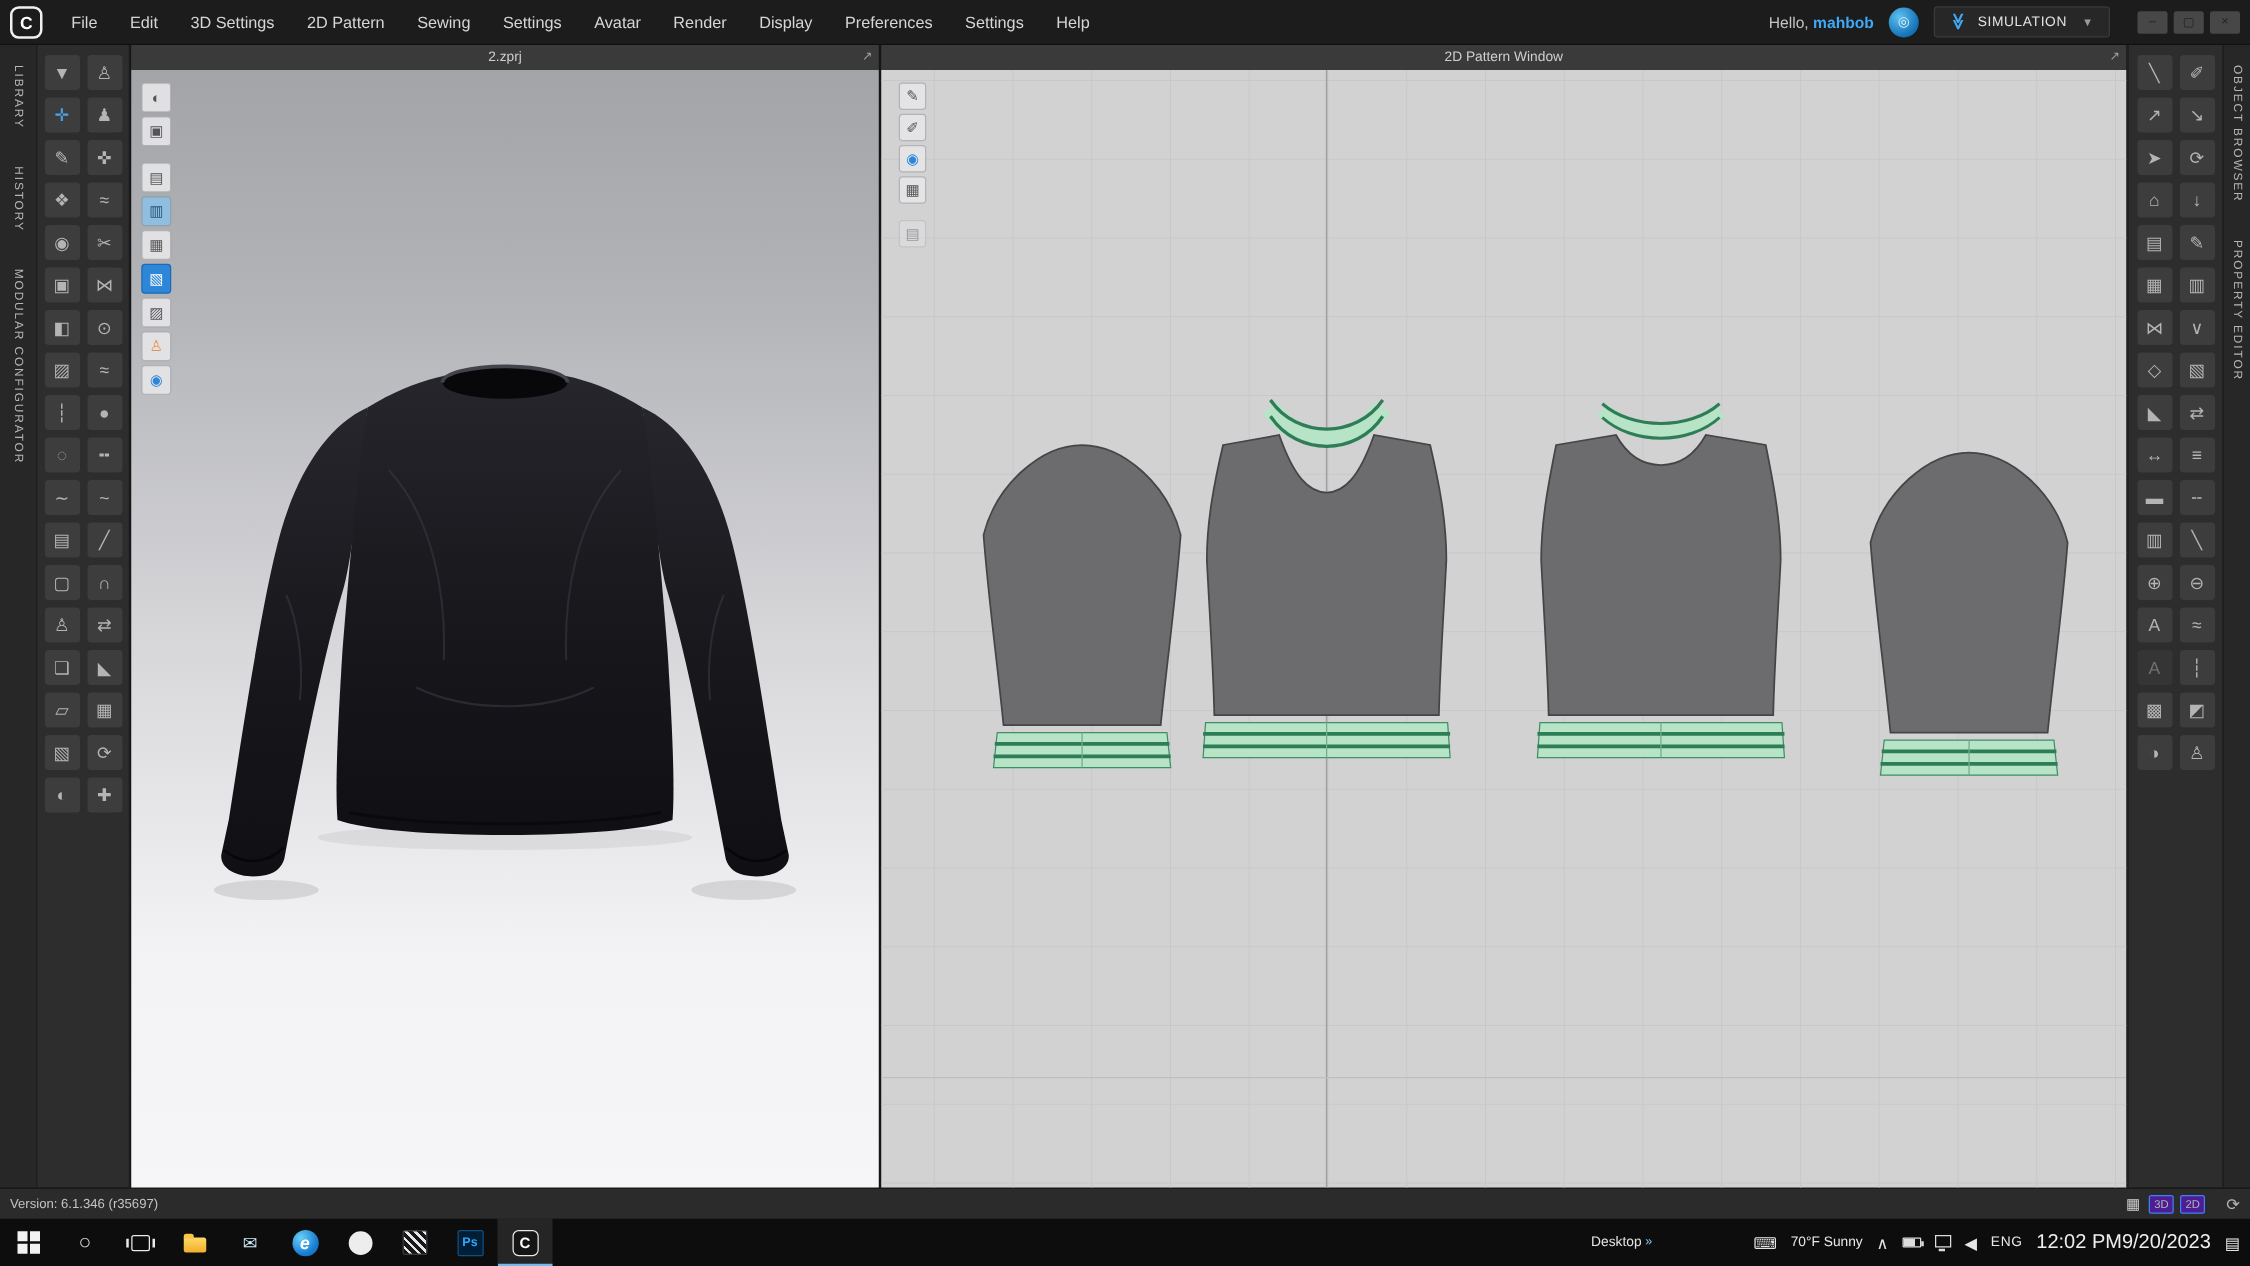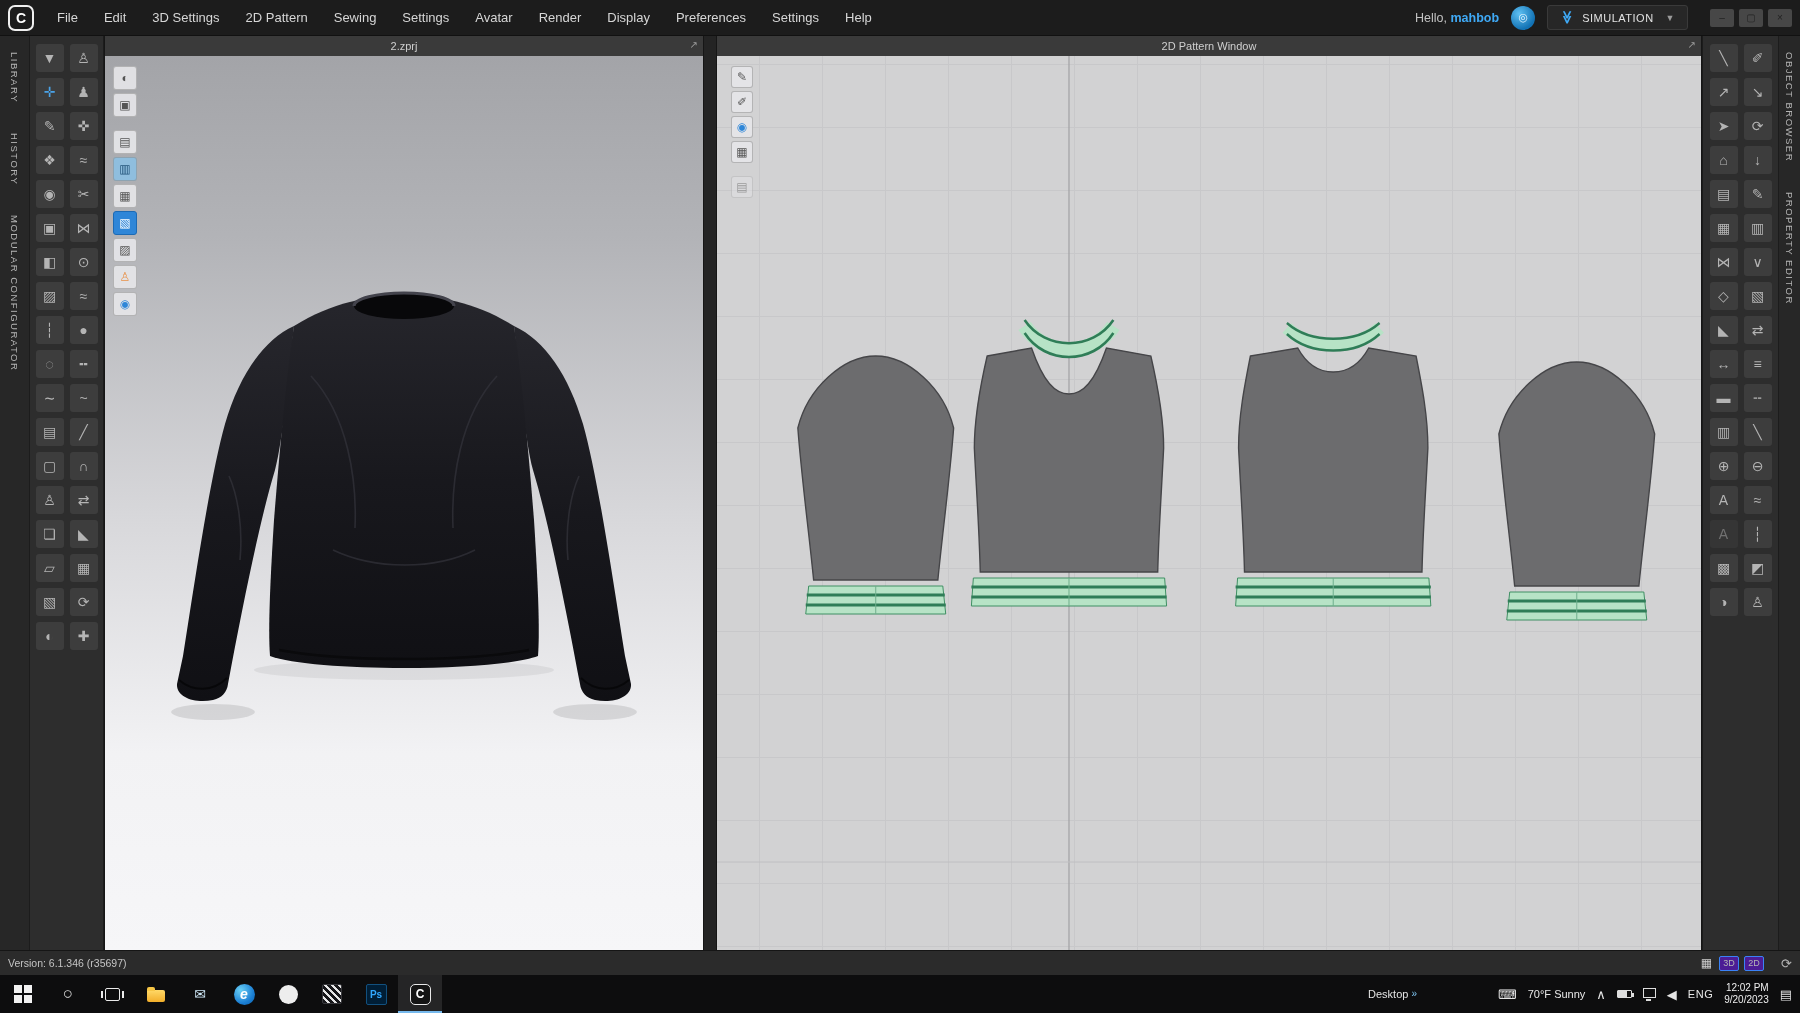--- a/index.html
+++ b/index.html
@@ -37,21 +37,21 @@
 
   .toolcol { background:#2d2d2d; padding-top:8px; display:grid; grid-template-columns:repeat(2,28px); gap:6px; justify-content:center; align-content:start; flex:0 0 auto; }
   .toolcol-left { width:74px; border-right:1px solid #1c1c1c; }
   .toolcol-right { width:76px; border-left:1px solid #1c1c1c; }
   .tool-tile { width:28px; height:28px; background:#3d3d3d; border-radius:3px; color:#b4b4b4; font-size:14px; display:flex; align-items:center; justify-content:center; }
   .tool-tile.st-blue { color:#4aa3e8; }
   .tool-tile.st-dim { opacity:.5; }
 
   .panel { display:flex; flex-direction:column; min-width:0; border-left:1px solid #161616; border-right:1px solid #161616; }
   .panel-3d { flex:0 0 600px; }
-  .panel-2d { flex:1;margin-left:12px; }
+  .panel-2d { flex:1; }
   .panel-title { height:20px; flex:0 0 20px; background:#3a3a3a; color:#cfcfcf; font-size:11px; display:flex; align-items:center; justify-content:center; position:relative; }
   .popout { position:absolute; right:5px; top:3px; font-size:10px; color:#9f9f9f; }
 
   .canvas-3d { flex:1; position:relative; overflow:hidden;
     background:linear-gradient(180deg,#a3a4a8 0%,#b2b3b7 20%,#d8d8db 52%,#f2f2f4 78%,#f6f6f8 100%); }
   .vp-tools { position:absolute; left:8px; top:10px; display:flex; flex-direction:column; gap:3px; z-index:2; }
   .vp-tile { width:24px; height:24px; border-radius:3px; background:rgba(229,229,232,.92); border:1px solid rgba(140,140,140,.55); color:#555; font-size:12px; display:flex; align-items:center; justify-content:center; }
   .vp-tile.st-selected { background:#2e86d8; border-color:#1c6ab4; color:#fff; }
   .vp-tile.st-teal { background:#8fbede; color:#25567c; }
   .vp-tile.st-orange { color:#e8924a; }
@@ -104,21 +104,21 @@
   .tb-right { margin-left:auto; display:flex; align-items:center; gap:11px; padding-right:8px; font-size:11px; }
   .desktop { display:flex; align-items:flex-start; gap:3px; margin-right:70px; color:#e3e3e3; }
   .desktop .chev { color:#7fc7f5; font-size:10px; }
   .tray-ic { font-size:13px; color:#e5e5e5; }
   .weather { color:#e8e8e8; }
   .ic-batt { width:15px; height:8px; border:1px solid #ddd; border-radius:1px; position:relative; background:linear-gradient(90deg,#ddd 0 70%, transparent 70%); }
   .ic-batt::after { content:""; position:absolute; right:-3px; top:1.5px; width:2px; height:4px; background:#ddd; }
   .ic-net { width:13px; height:10px; border:1.5px solid #ddd; position:relative; margin-bottom:3px; }
   .ic-net::after { content:""; position:absolute; left:2.5px; bottom:-4.5px; width:5px; height:2px; background:#ddd; }
   .lang { letter-spacing:.5px; color:#e8e8e8; }
-  .clock { display:flex; flex-direction:column; align-items:flex-end; line-height:1.2; font-size:10px; color:#eee; }
+  .clock { display:flex; flex-direction:row; align-items:center; line-height:1.2; font-size:16px; color:#eee; }
   .notif { font-size:13px; }
 </style>
 </head>
 <body>
 
 <div id="app">
 
   <header class="menubar">
     <div class="logo">C</div>
     <nav class="menus">

